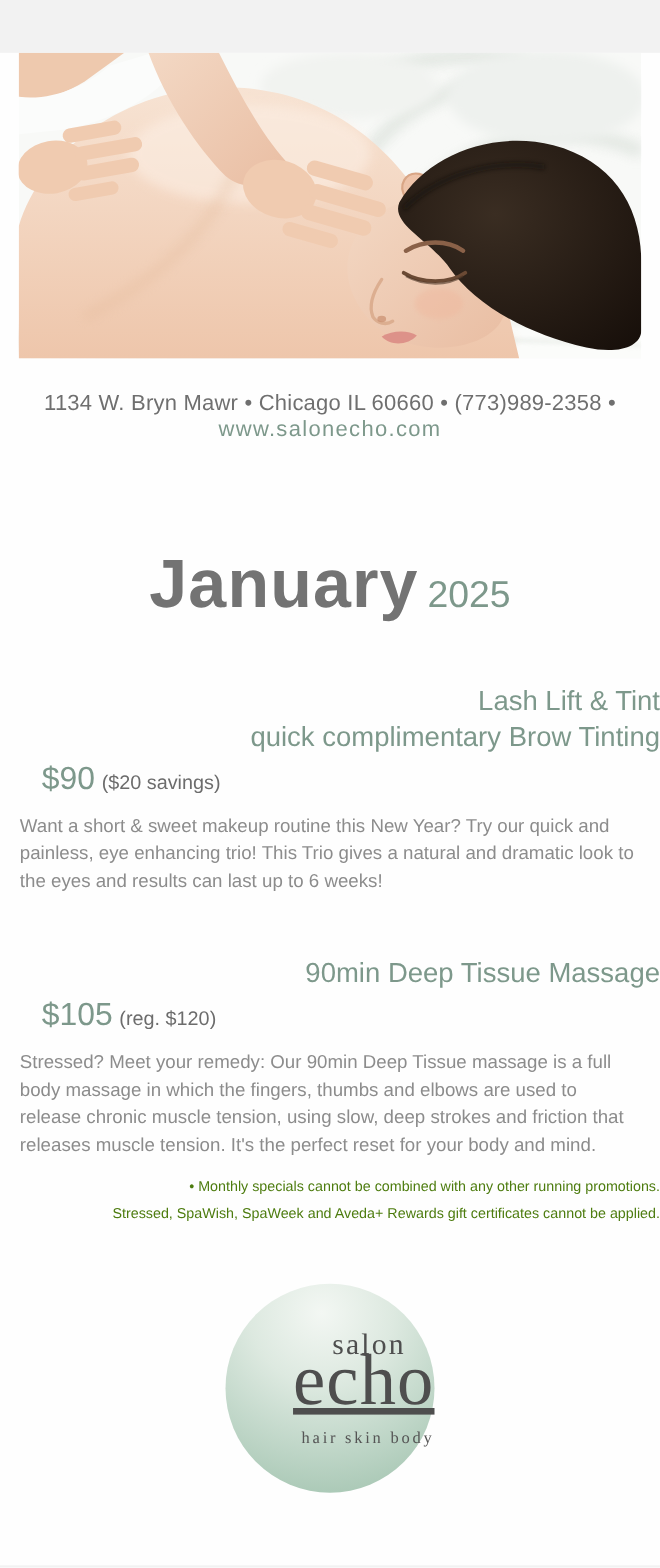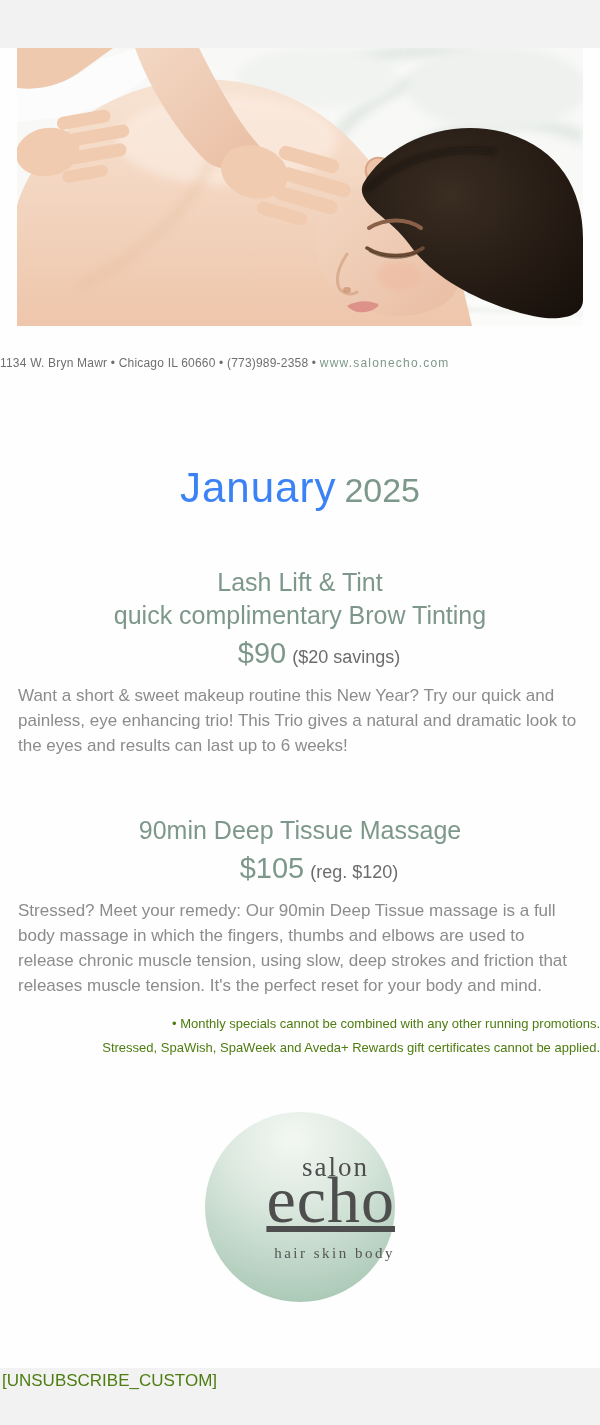--- a/index.html
+++ b/index.html
@@ -12,55 +12,57 @@
   }
   .card{
     margin-top:48px;
     background:#fefefe;
     width:600px;
     padding-bottom:66px;
   }
   .photo-wrap{padding:0 17px;}
   .photo-wrap svg{display:block;width:566px;height:278px;}
   .address{
+    text-align:center;
     margin-top:30px;
-    font-size:12px;
+    font-size:20px;
     color:#6f6f6f;
     letter-spacing:.2px;
   }
   .address a{
     color:#7d988b;
     text-decoration:none;
     letter-spacing:1.2px;
   }
   .title-block{
     text-align:center;
     margin-top:94px;
     white-space:nowrap;
   }
   .title-month{
-    font-size:42px;
-    color:#3b82f6;
+    font-size:62px;
+    color:#737373;
     letter-spacing:1px;
+    font-weight:bold;
   }
   .title-year{
     font-size:34px;
     color:#7d988b;
     margin-left:8px;
   }
   .special-heading{
     margin-top:54px;
-    text-align:center;
+    text-align:right;
     font-size:25px;
     line-height:33px;
     color:#7d988b;
   }
   .special-heading.second{margin-top:56px;}
   .price-line{
-    text-align:center;
+    text-align:left;
     margin-top:5px;
     color:#7d988b;
     margin-left:38px;
   }
   .price{font-size:29px;}
   .price-note{font-size:18px;color:#6c6c6c;margin-left:6px;}
   .description{
     margin:13px 18px 0;
     text-align:left;
     font-size:17px;

